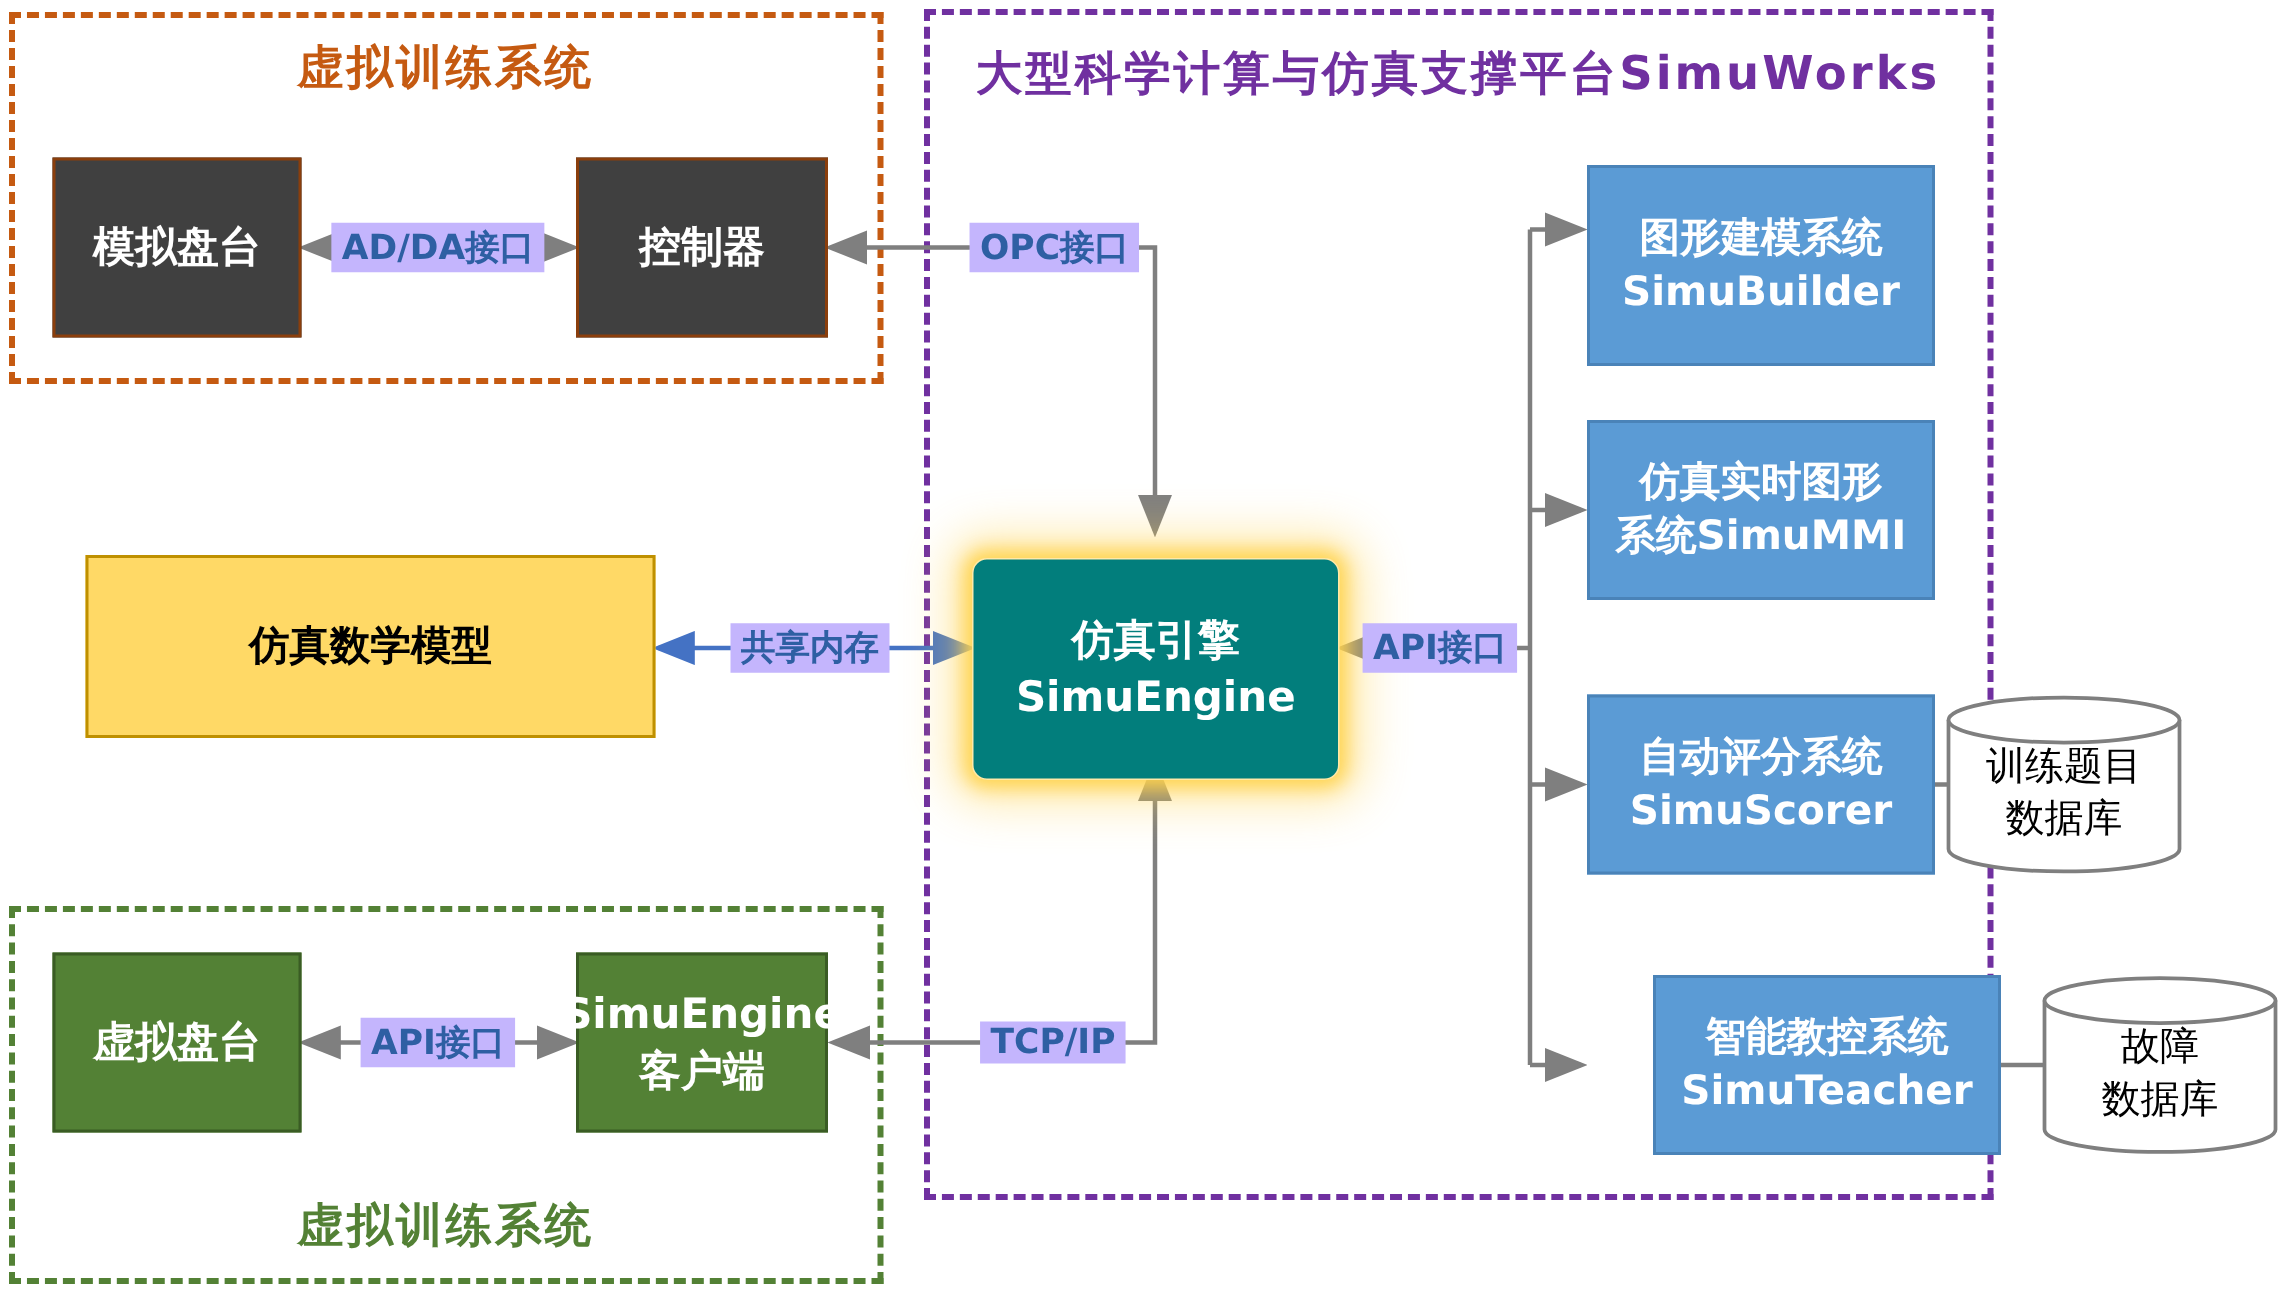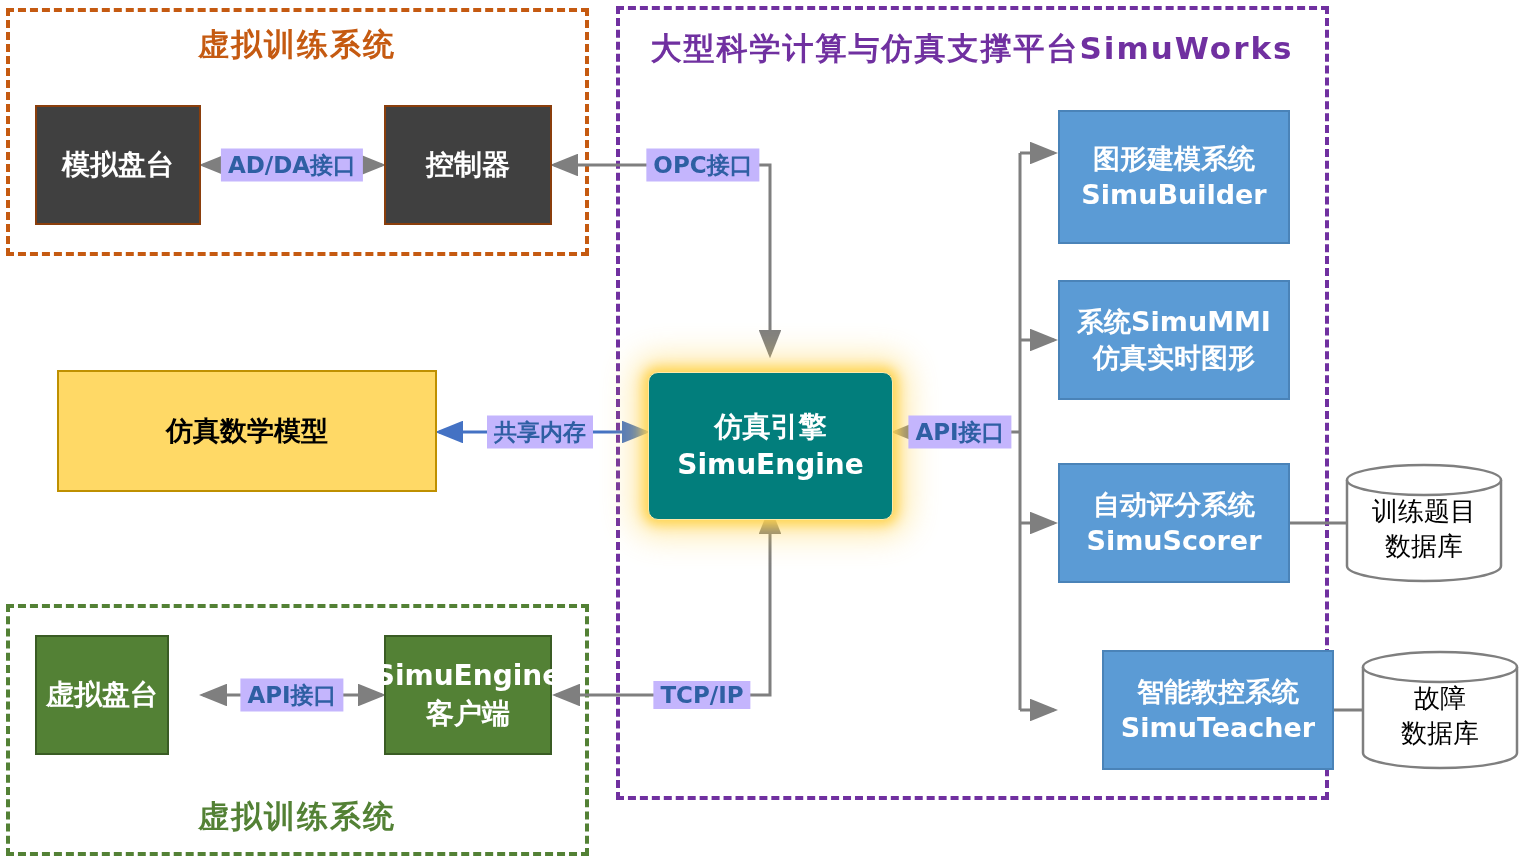--- a/index.html
+++ b/index.html
@@ -101,55 +101,55 @@
   </div>
 
   <div class="node box-orange" style="left:384px;top:105px;width:168px;height:120px;">
     <span>控制器</span>
   </div>
 
   <div class="node box-yellow" style="left:57px;top:370px;width:380px;height:122px;">
     <span>仿真数学模型</span>
   </div>
 
-  <div class="node box-green" style="left:35px;top:635px;width:134px;height:120px;">
+  <div class="node box-green" style="left:35px;top:635px;width:166px;height:120px;">
     <span>虚拟盘台</span>
   </div>
 
   <div class="node box-green" style="left:384px;top:635px;width:168px;height:120px;">
     <span>SimuEngine</span>
     <span>客户端</span>
   </div>
 
   <div class="node box-teal" style="left:648px;top:372px;width:245px;height:148px;border-radius:10px;">
     <span>仿真引擎</span>
     <span>SimuEngine</span>
   </div>
 
   <div class="node box-blue" style="left:1058px;top:93px;width:232px;height:134px;margin-top:17px;">
     <span>图形建模系统</span>
     <span>SimuBuilder</span>
   </div>
 
   <div class="node box-blue" style="left:1058px;top:280px;width:232px;height:120px;">
+    <span>仿真实时图形</span>
     <span>系统SimuMMI</span>
-    <span>仿真实时图形</span>
   </div>
 
   <div class="node box-blue" style="left:1058px;top:463px;width:232px;height:120px;">
     <span>自动评分系统</span>
     <span>SimuScorer</span>
   </div>
 
   <div class="node box-blue" style="left:1058px;top:650px;width:232px;height:120px;margin-left:44px;">
     <span>智能教控系统</span>
     <span>SimuTeacher</span>
   </div>
 
-  <div class="cylinder" style="left:1344px;top:461px;">
+  <div class="cylinder" style="left:1296px;top:461px;">
     <svg width="160" height="125">
       <path d="M3,19 v86 a77,15 0 0 0 154,0 v-86" fill="#ffffff" stroke="#7f7f7f" stroke-width="2.5"></path>
       <ellipse cx="80" cy="19" rx="77" ry="15" fill="#ffffff" stroke="#7f7f7f" stroke-width="2.5"></ellipse>
     </svg>
     <div class="cyl-text">
       <div>训练题目</div>
       <div>数据库</div>
     </div>
   </div>
 

